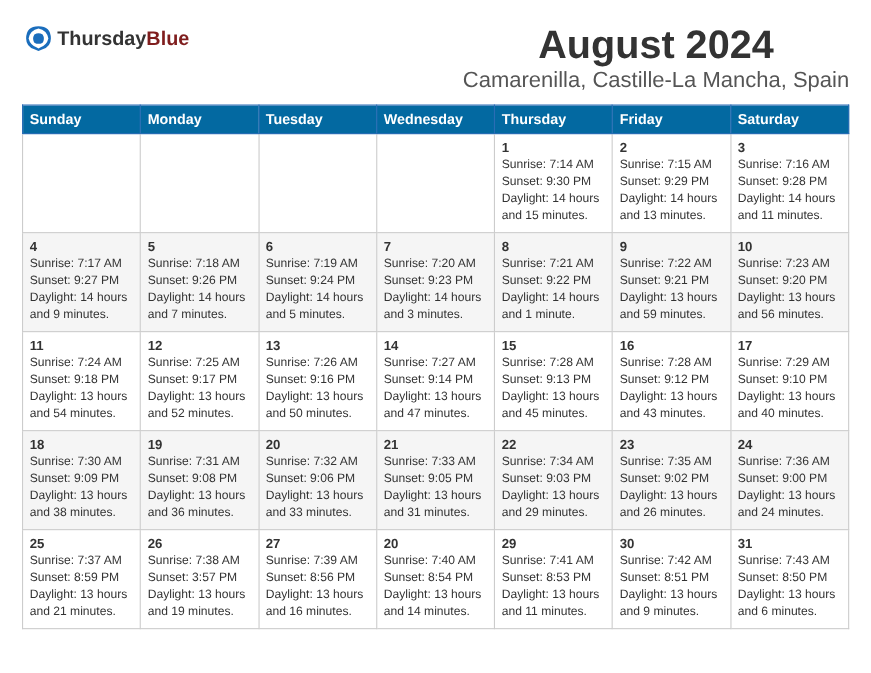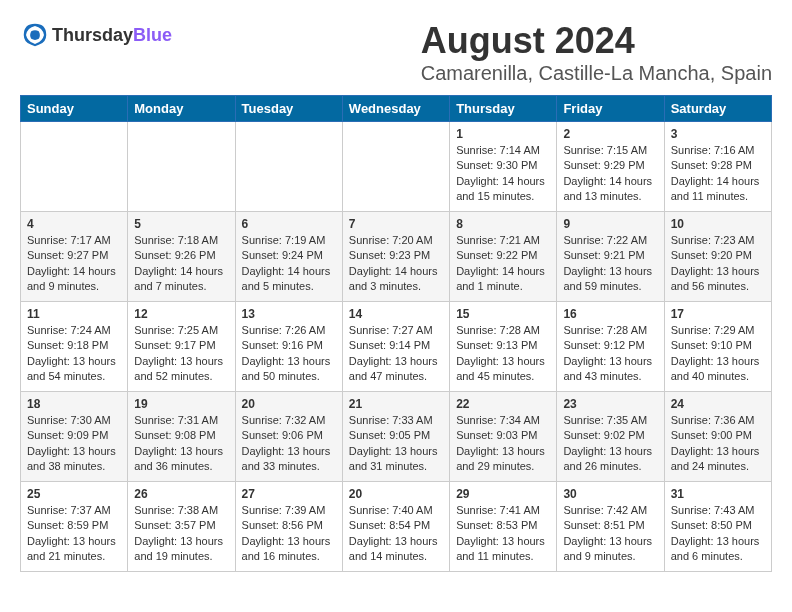--- a/index.html
+++ b/index.html
@@ -21,29 +21,29 @@
       align-items: center;
     }
     .logo-text-general {
       font-size: 18px;
       font-weight: bold;
       color: #333;
     }
     .logo-text-blue {
       font-size: 18px;
       font-weight: bold;
-      color: #8b5cf6;
+      color: #7f1d1d;
     }
     .logo-icon {
       width: 30px;
       height: 30px;
       margin-right: 2px;
     }
     .title-area {
-      text-align: left;
+      text-align: center;
     }
     .month-year {
       font-size: 36px;
       font-weight: bold;
       color: #333;
     }
     .location {
       font-size: 20px;
       color: #555;
     }

